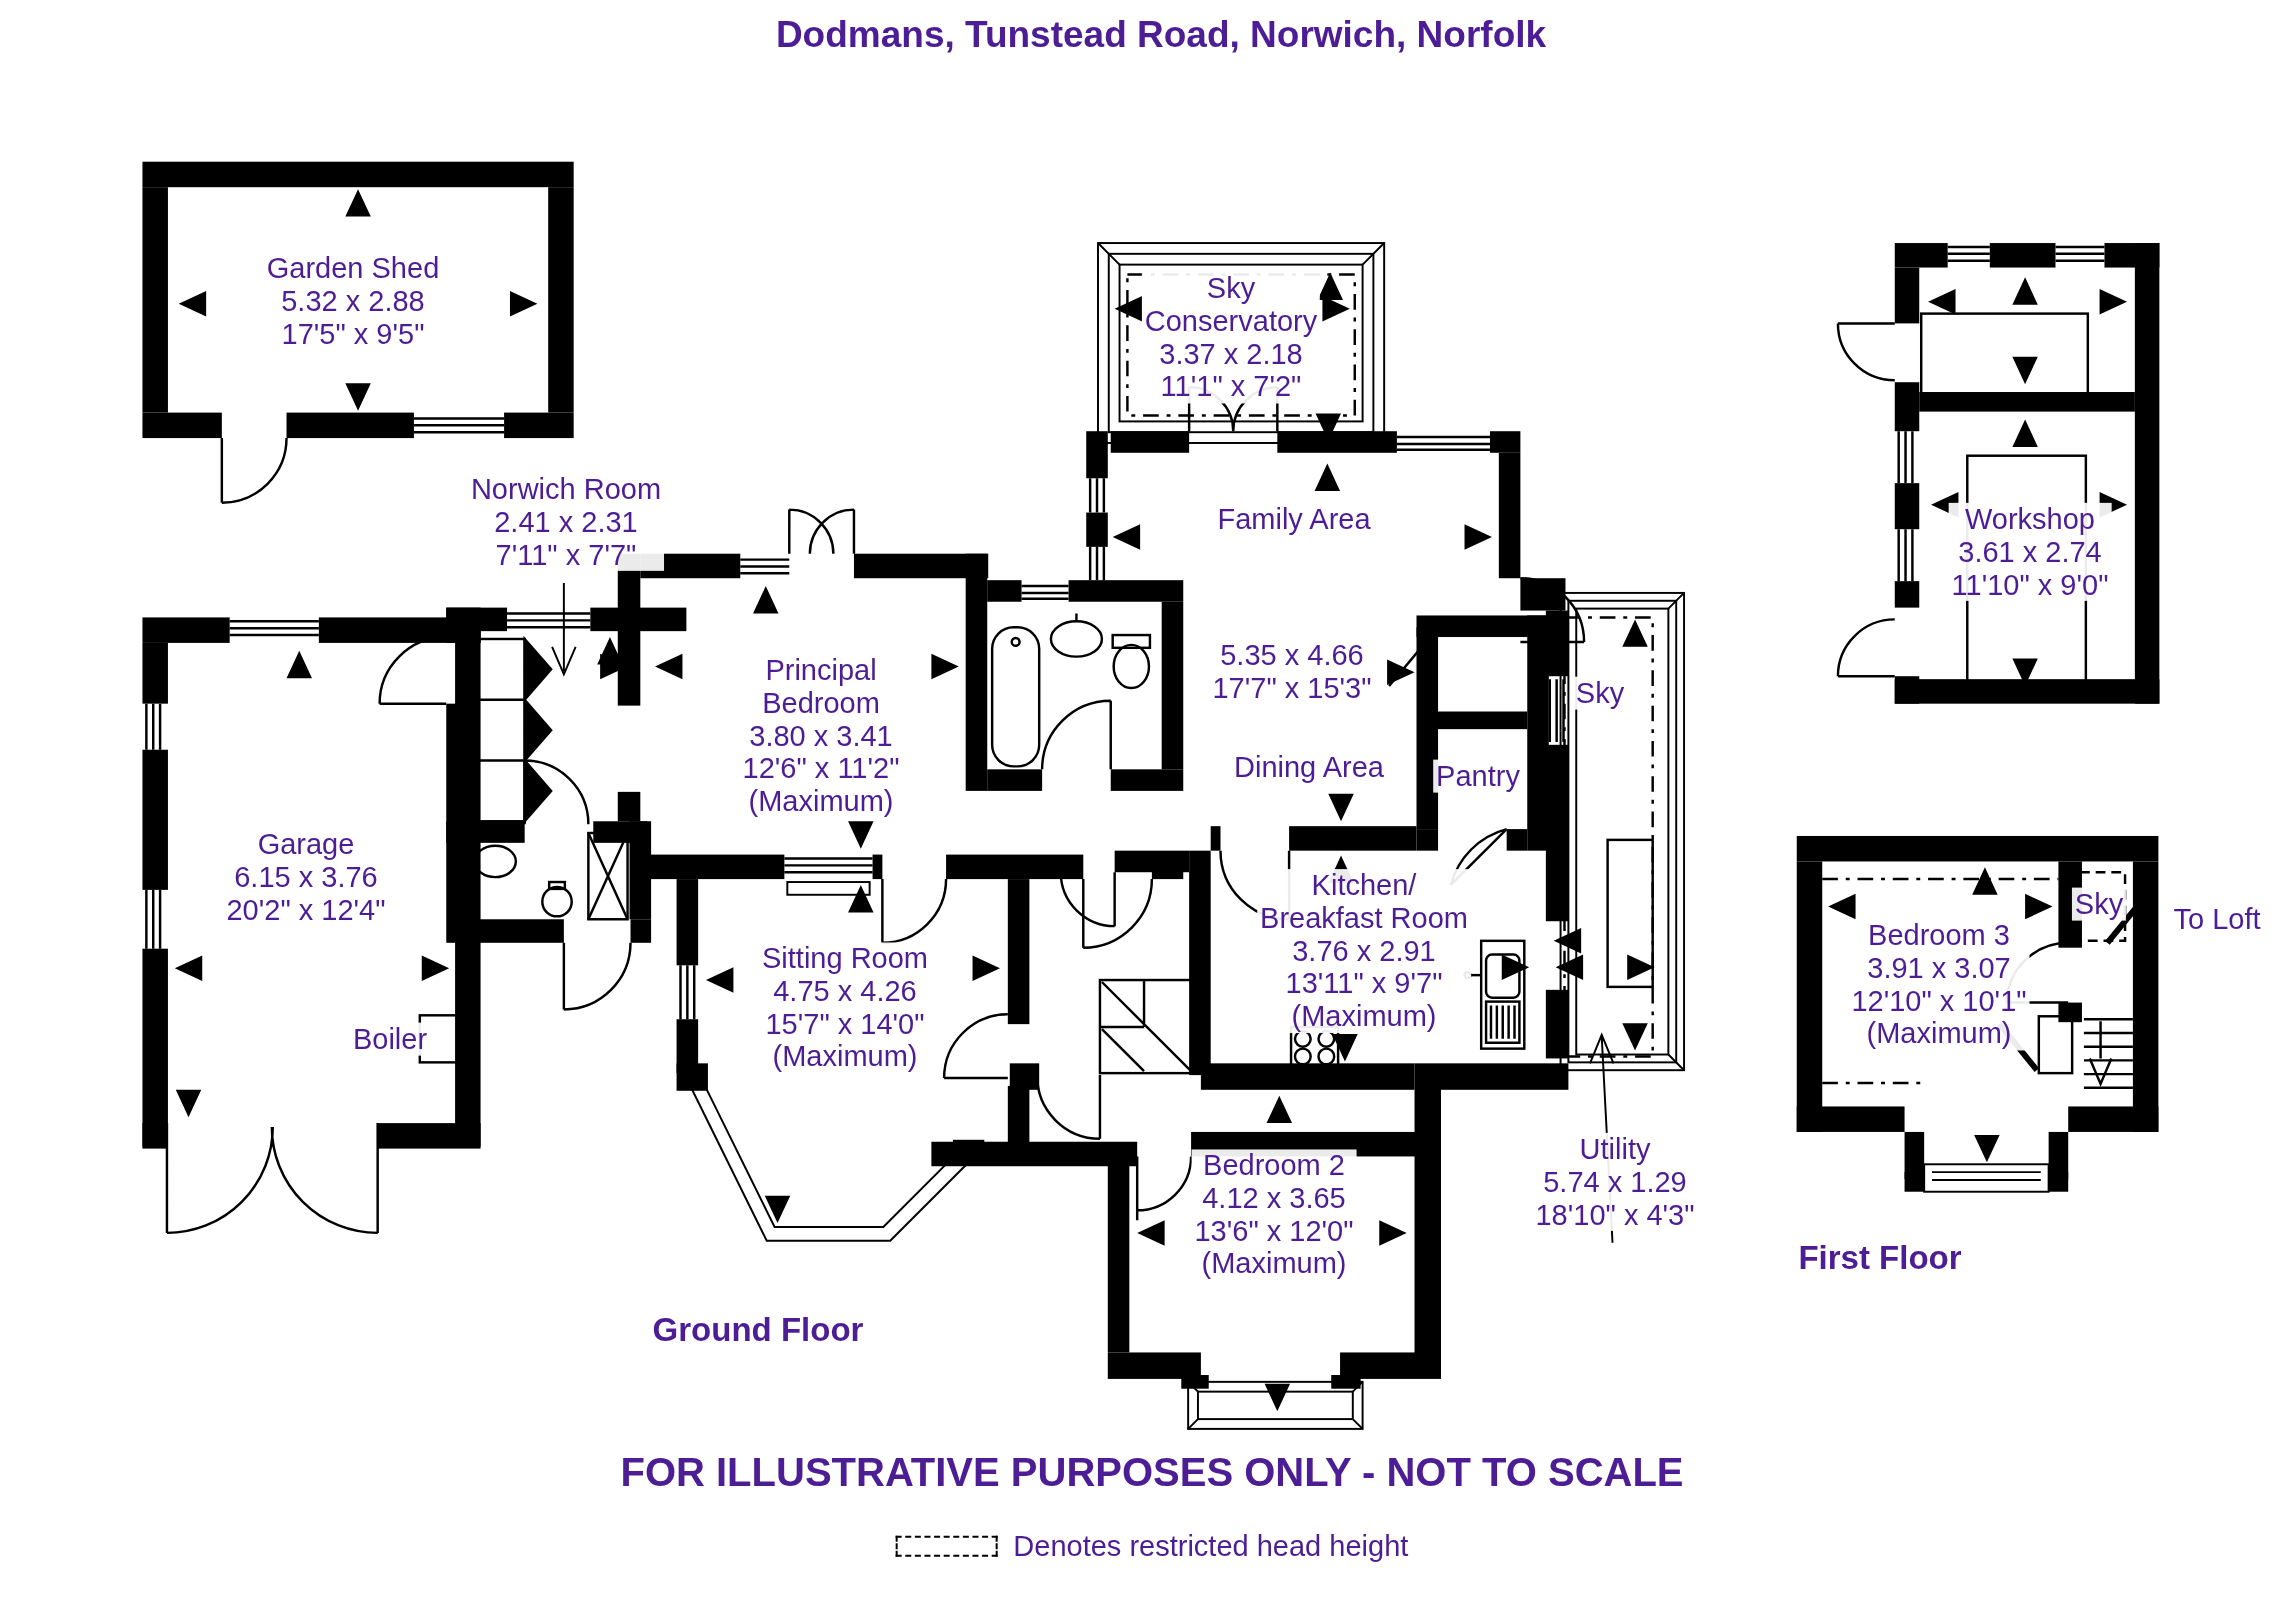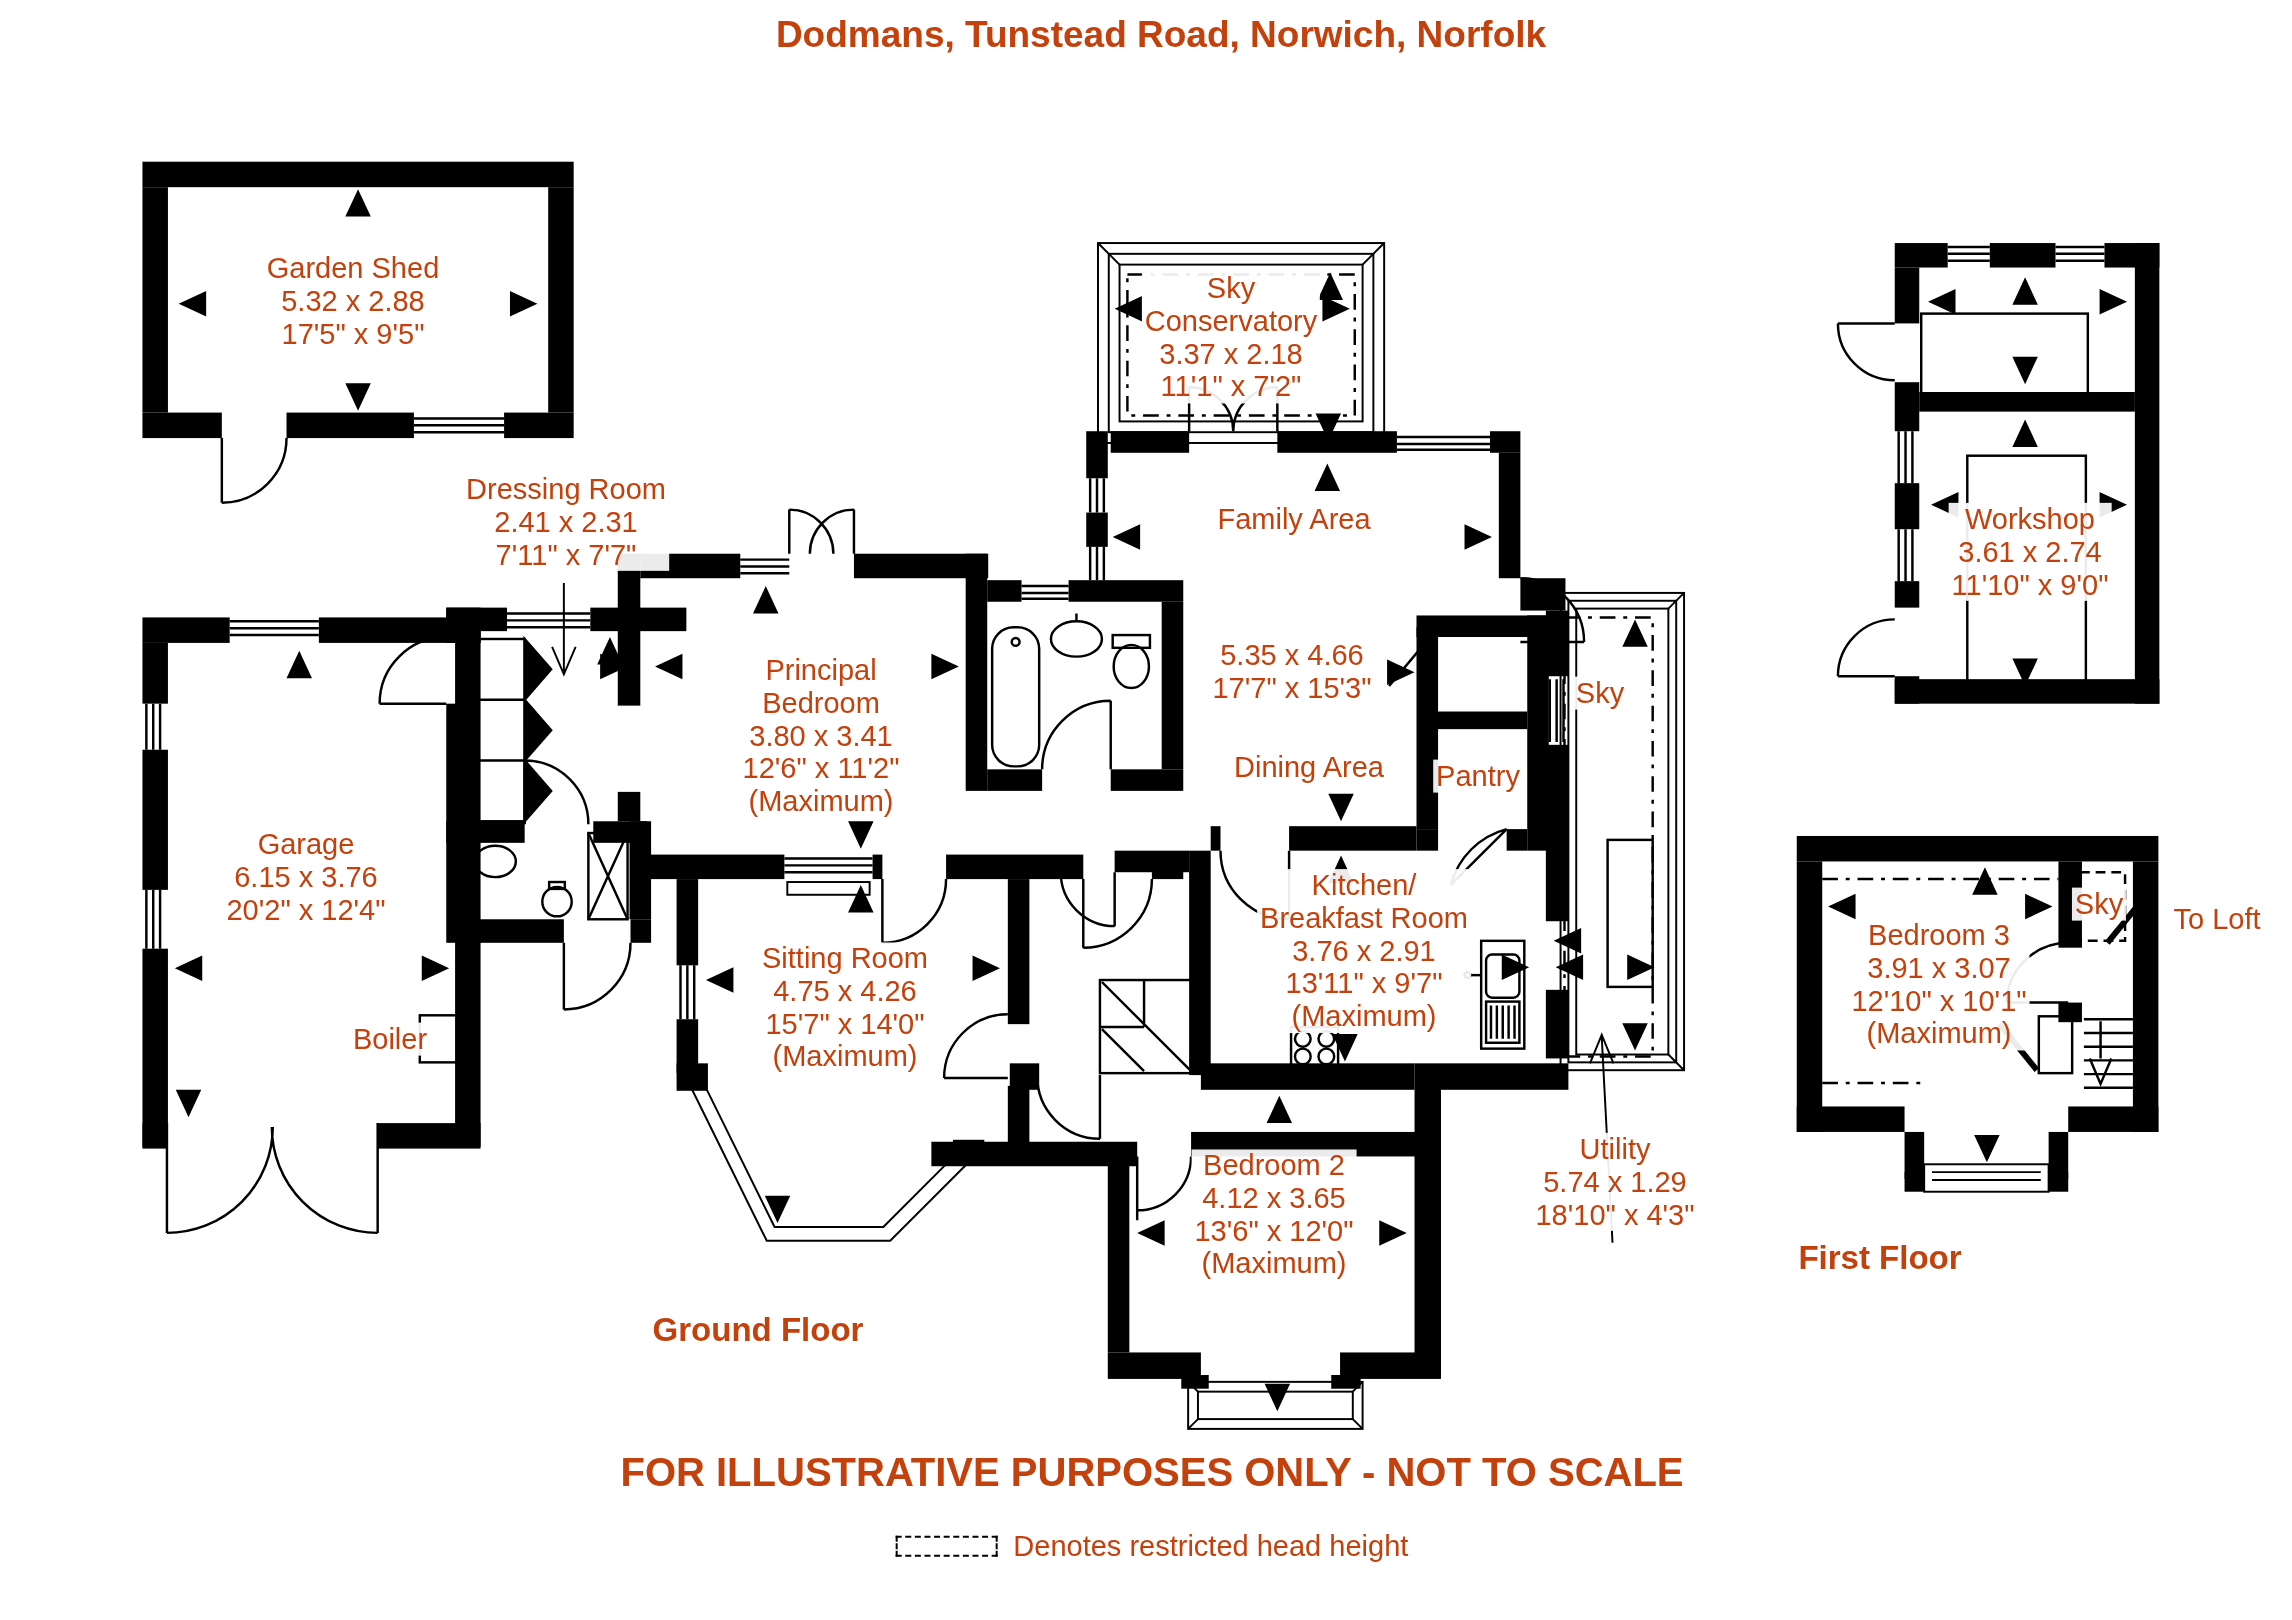--- a/index.html
+++ b/index.html
@@ -1,17 +1,17 @@
 <!DOCTYPE html>
 <html><head>
 <meta charset="utf-8">
 <style>
   html,body{margin:0;padding:0;background:#fff;}
   .plan{position:relative;width:2293px;height:1620px;background:#fff;overflow:hidden;
-        font-family:"Liberation Sans","DejaVu Sans",sans-serif;color:#c2410c;}
+        font-family:"Liberation Sans","DejaVu Sans",sans-serif;color:#4c1d95;}
   svg.sheet{position:absolute;left:0;top:0;}
   .lbl{position:absolute;transform:translate(-50%,-50%);text-align:center;
        font-size:29px;line-height:1.13;white-space:nowrap;
        background:rgba(255,255,255,.92);padding:0 2.9px;}
   .lbl.bold{font-weight:bold;font-size:33px;background:transparent;}
   .lbl.title{font-weight:bold;font-size:37px;background:transparent;}
   .footer-line{position:absolute;transform:translate(-50%,-50%);white-space:nowrap;
        font-size:29px;text-align:center;}
   .footer-line.bold{font-weight:bold;font-size:40px;}
   .legend-wrap{display:inline-flex;align-items:center;gap:15.7px;}
@@ -313,21 +313,21 @@
 
   <div class="lbl title" style="left:1161px;top:35px">Dodmans, Tunstead Road, Norwich, Norfolk</div>
 
   <div class="lbl" style="left:353px;top:301px">
     <div>Garden Shed</div>
       <div>5.32 x 2.88</div>
       <div>17'5" x 9'5"</div>
   </div>
 
   <div class="lbl" style="left:566px;top:522px">
-    <div>Dressing Room</div>
+    <div>Norwich Room</div>
       <div>2.41 x 2.31</div>
       <div>7'11" x 7'7"</div>
   </div>
 
   <div class="lbl" style="left:1231px;top:338px">
     <div>Sky</div>
       <div>Conservatory</div>
     <div>3.37 x 2.18</div>
       <div>11'1" x 7'2"</div>
   </div>

